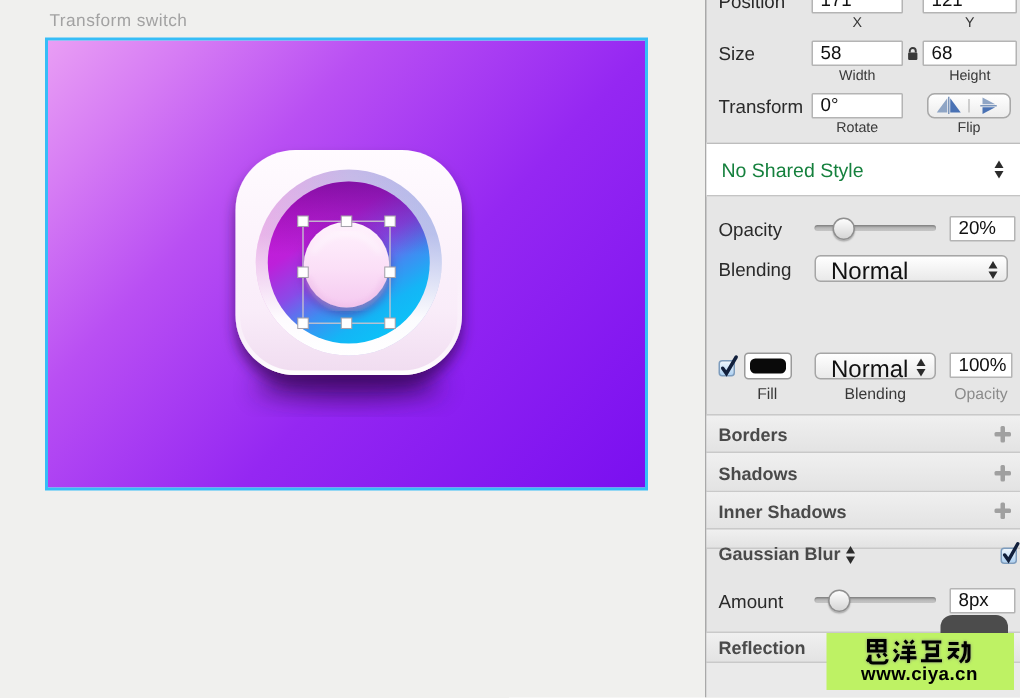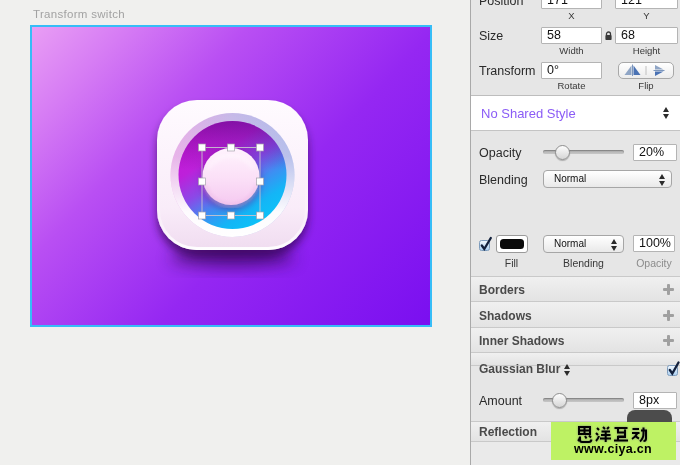--- a/index.html
+++ b/index.html
@@ -20,21 +20,21 @@
   .field { position:absolute; background:#fff; border:1px solid #b4b4b4; border-radius:1px;
     font-size:12.5px; color:#111; padding:0px 0 0 5px; height:17px; }
   .hdr { position:absolute; left:0; width:100%; border-top:1px solid #c9c9c9;
     background:linear-gradient(#f0f0f0, #e3e3e3); }
   .hdr span { position:absolute; left:8px; font-size:12px; font-weight:bold; color:#4a4a4a; }
   .plus { position:absolute; width:11px; height:11px; }
   .plus:before, .plus:after { content:""; position:absolute; background:#a0a0a0; border-radius:1px; }
   .plus:before { left:4px; top:0; width:3px; height:11px; }
   .plus:after  { left:0; top:4px; width:11px; height:3px; }
   .dd { position:absolute; background:linear-gradient(#ffffff, #e9e9e9); border:1px solid #a6a6a6;
-    border-radius:4px; font-size:10px; color:#111; }
+    border-radius:4px; font-size:16px; color:#111; }
   .steppers { position:absolute; width:7px; height:12px; }
   .steppers i { position:absolute; left:0; width:0; height:0; border-left:3.5px solid transparent; border-right:3.5px solid transparent; }
   .steppers i.up { top:0; border-bottom:5px solid #2b2b2b; }
   .steppers i.dn { bottom:0; border-top:5px solid #2b2b2b; }
   .slidertrack { position:absolute; height:4px; border-radius:2px;
     background:linear-gradient(#ababab,#c7c7c7); box-shadow:inset 0 1px 1px rgba(0,0,0,.25); }
   .knob { position:absolute; width:15px; height:15px; border-radius:50%;
     background:linear-gradient(#fdfdfd,#d6d6d6); border:1px solid #8f8f8f;
     box-shadow:0 1px 1px rgba(0,0,0,.25); }
   .cb { position:absolute; width:11px; height:11px; border-radius:2.5px;
@@ -162,21 +162,21 @@
         <line x1="27" y1="3" x2="27" y2="12" stroke="#c0c0c0" stroke-width="1"></line>
         <path d="M36 2 L36 6.5 L44.5 6.5 Z" fill="#8fa5c5"></path>
         <path d="M36 8.5 L44.5 8.5 L36 13 Z" fill="#4a72b4"></path>
         <line x1="34.5" y1="7.5" x2="45.5" y2="7.5" stroke="#7c96bc" stroke-width="1"></line>
       </svg>
     </div>
     <div class="sublab" style="left:70px; top:80px; width:61px;">Rotate</div>
     <div class="sublab" style="left:147px; top:80px; width:56px;">Flip</div>
 
     <div class="abs" style="left:0; top:95px; width:210px; height:36px; background:#fff; border-top:1px solid #bdbdbd; border-bottom:1px solid #c4c4c4;">
-      <div style="position:absolute; left:10px; top:10px; font-size:13px; color:#8b5cf6;">No Shared Style</div>
+      <div style="position:absolute; left:10px; top:10px; font-size:13px; color:#15803d;">No Shared Style</div>
       <div class="steppers" style="left:192px; top:11px;">
           <i class="up"></i>
           <i class="dn"></i>
         </div>
     </div>
 
     <div class="lab" style="top:146px;">Opacity</div>
     <div class="slidertrack" style="left:72px; top:150px; width:81px;"></div>
     <div class="knob" style="left:84px; top:145px;"></div>
     <div class="field" style="left:162px; top:144px; width:44px;">20%</div>

